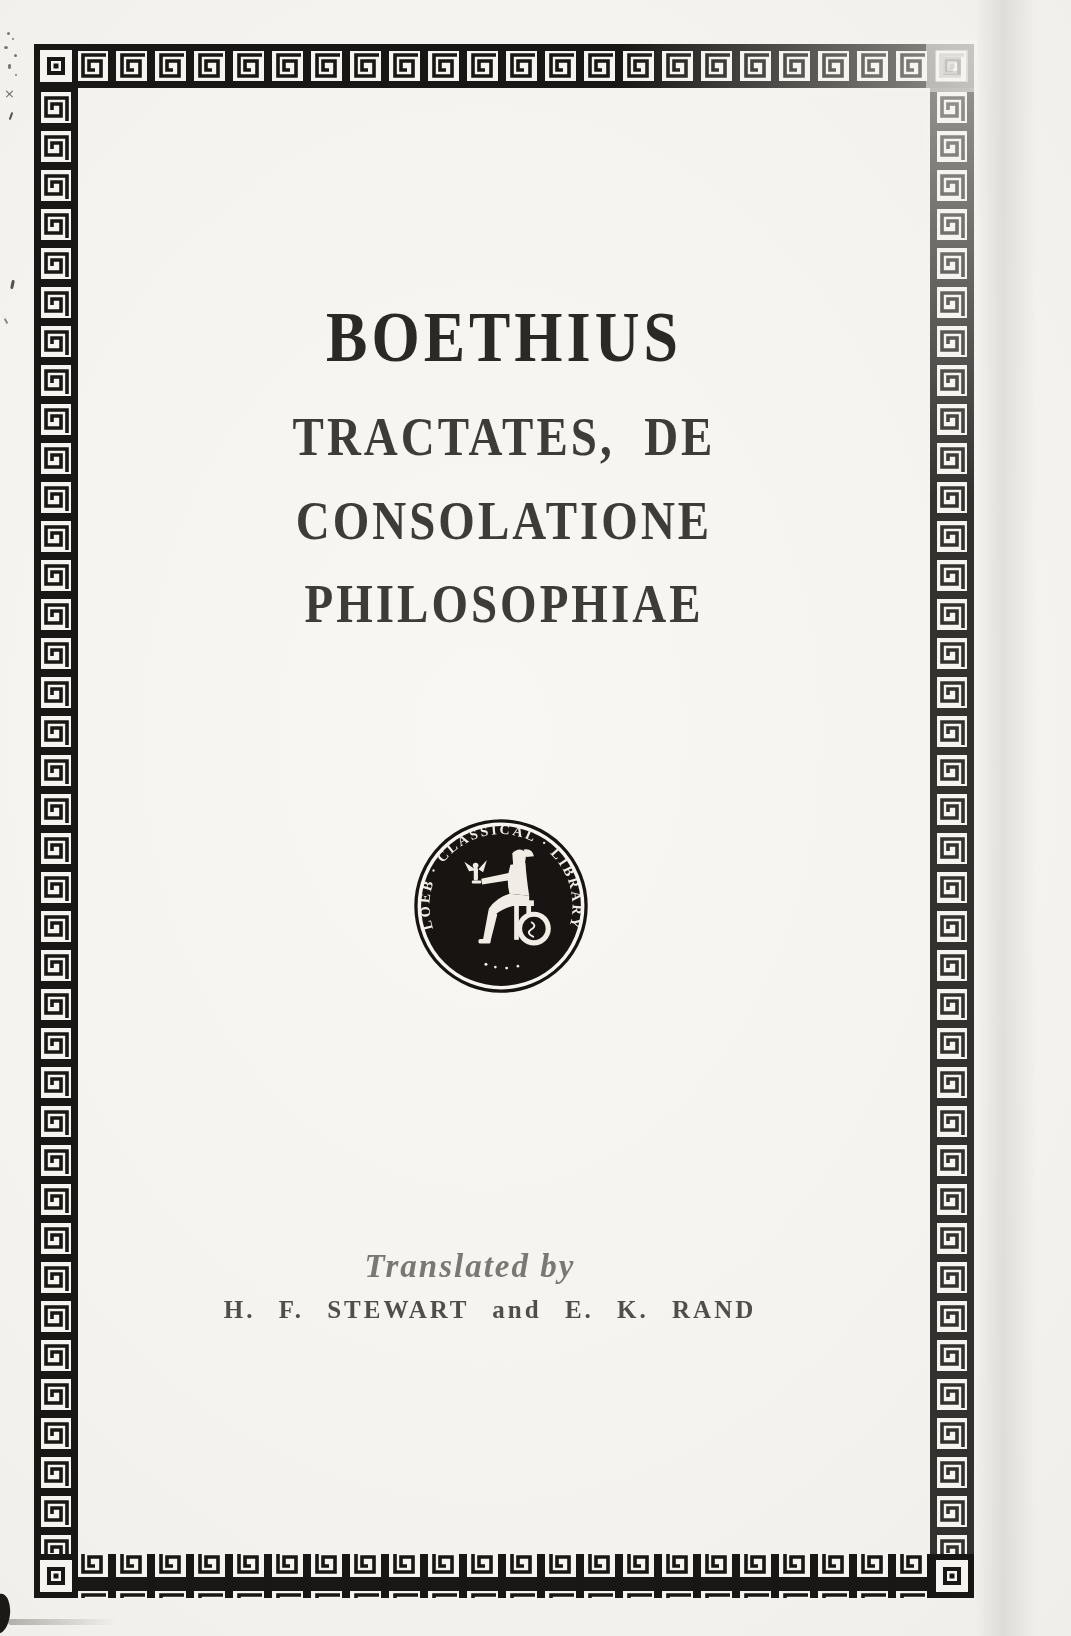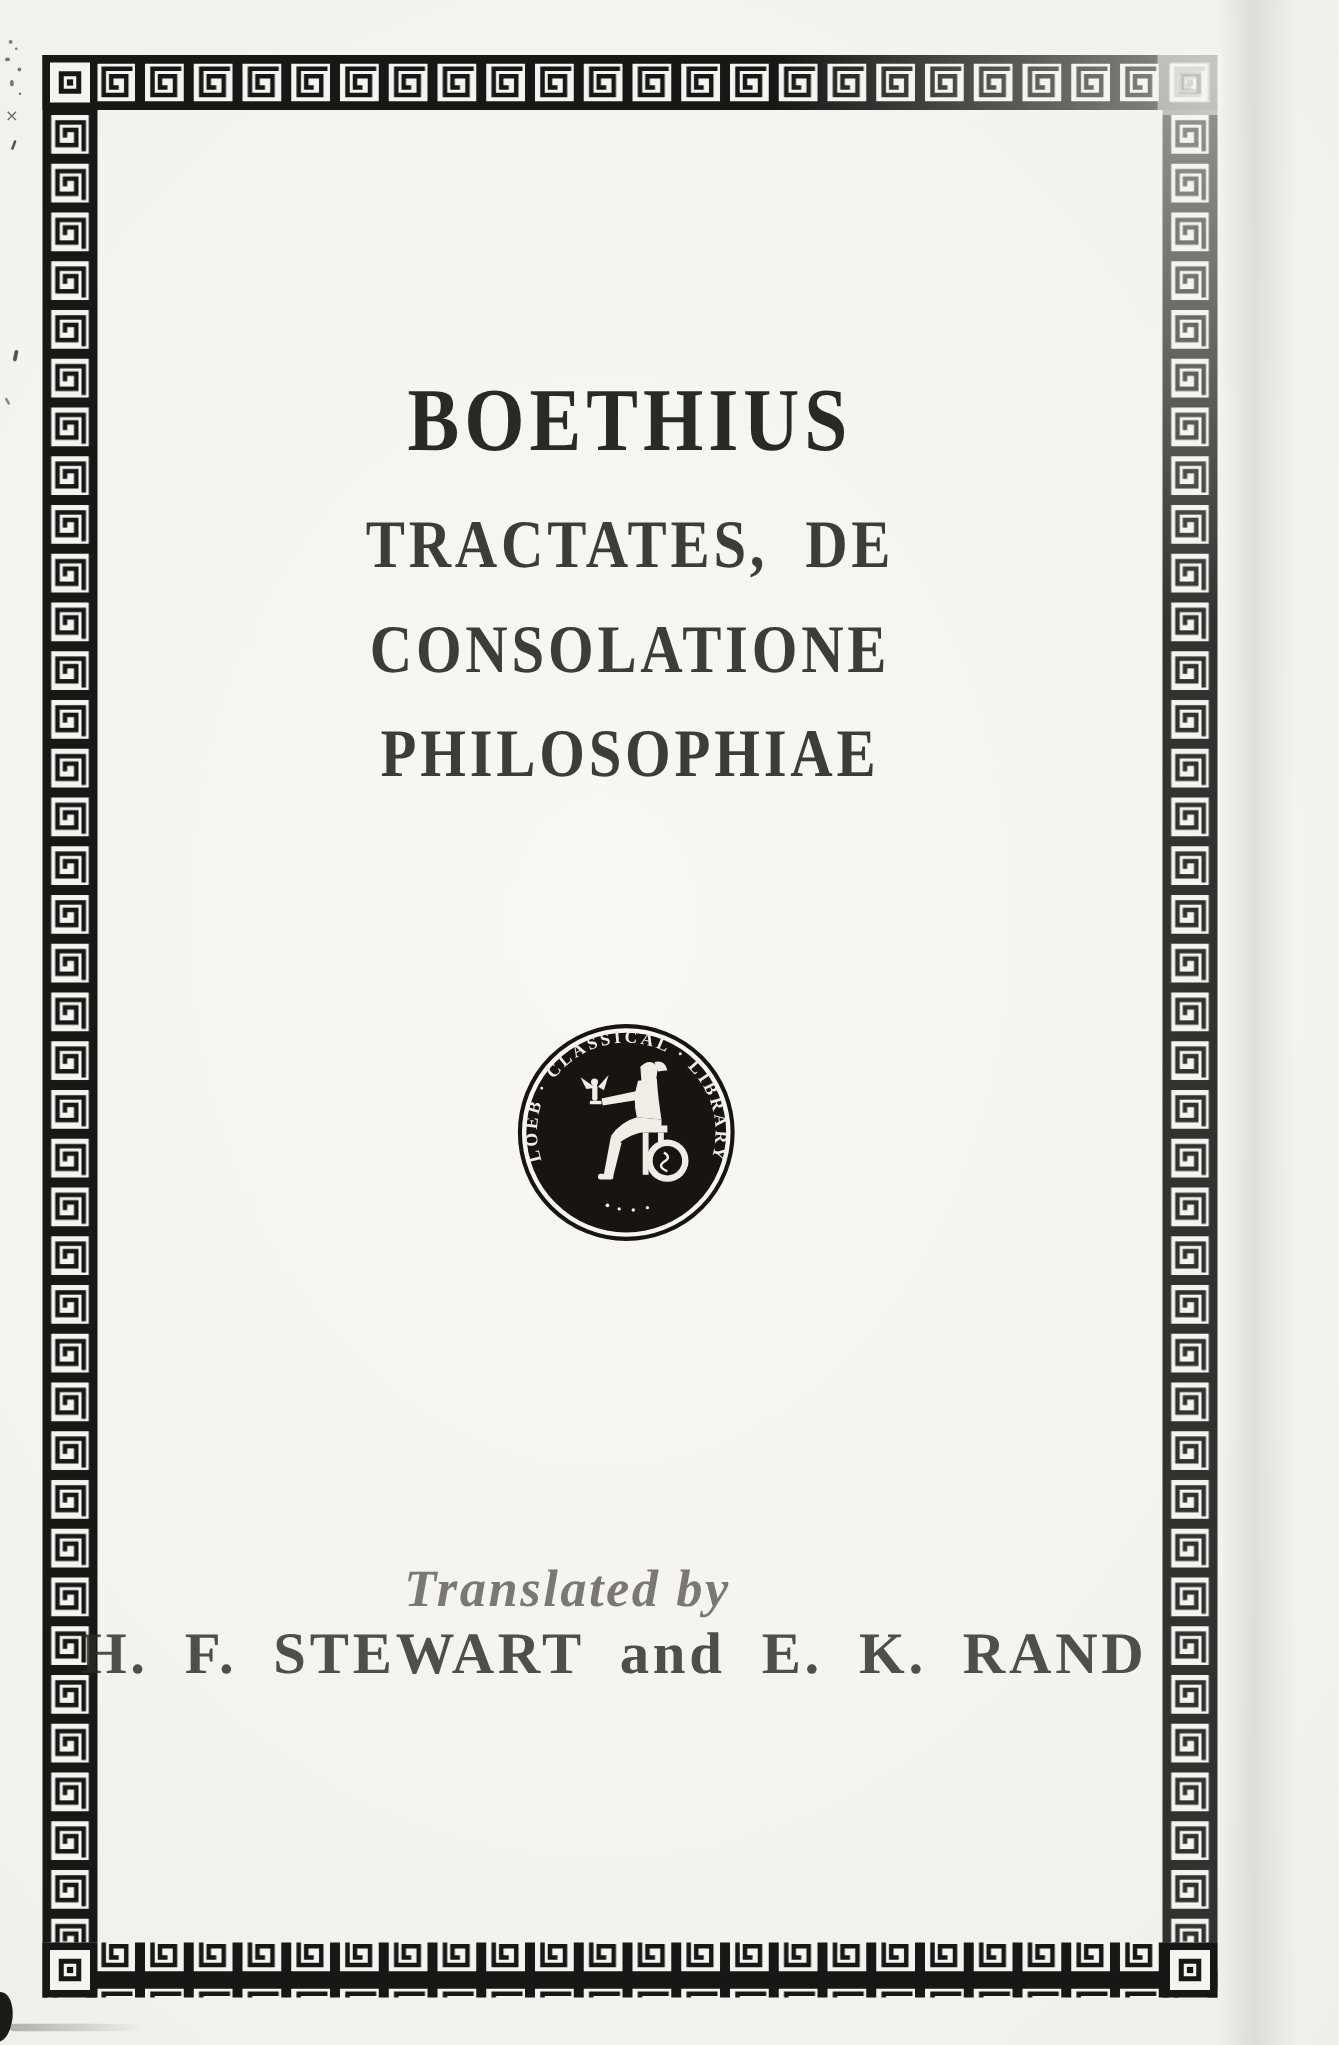--- a/index.html
+++ b/index.html
@@ -23,29 +23,29 @@
     color:rgba(24,23,21,0.92);
     margin-bottom:20px;
   }
   .subtitle{
     font-size:47px;line-height:72px;letter-spacing:3px;
     color:rgba(30,29,26,0.86);
     white-space:pre;
   }
   .emblem{position:absolute;left:407px;top:812px;}
   .translated{
-    position:absolute;left:76px;top:1248px;width:856px;text-align:center;
+    position:absolute;left:92px;top:1248px;width:856px;text-align:center;
     transform:translateX(-50px);
-    font-style:italic;font-size:42px;letter-spacing:2px;
+    font-style:italic;font-size:33px;letter-spacing:2px;
     color:rgba(82,79,74,0.75);
   }
   .names{
-    position:absolute;left:76px;top:1296px;width:856px;text-align:right;
+    position:absolute;left:76px;top:1296px;width:856px;text-align:center;
     transform:translateX(-14px);
-    font-size:47px;letter-spacing:3px;word-spacing:14px;
+    font-size:25px;letter-spacing:3px;word-spacing:14px;
     color:rgba(44,42,38,0.82);
   }
   .right-shade{
     position:absolute;top:0;right:34px;width:62px;height:100%;
     background:linear-gradient(to right, rgba(125,122,115,0) 0%, rgba(125,122,115,0.16) 45%, rgba(125,122,115,0) 100%);
   }
   .speck{position:absolute;background:#7a776f;border-radius:50%;}
   .speck-x{position:absolute;color:#6e6b64;font-size:13px;font-family:"DejaVu Sans",sans-serif;}
   .blob-bl{
     position:absolute;left:-5px;top:1594px;width:15px;height:40px;

